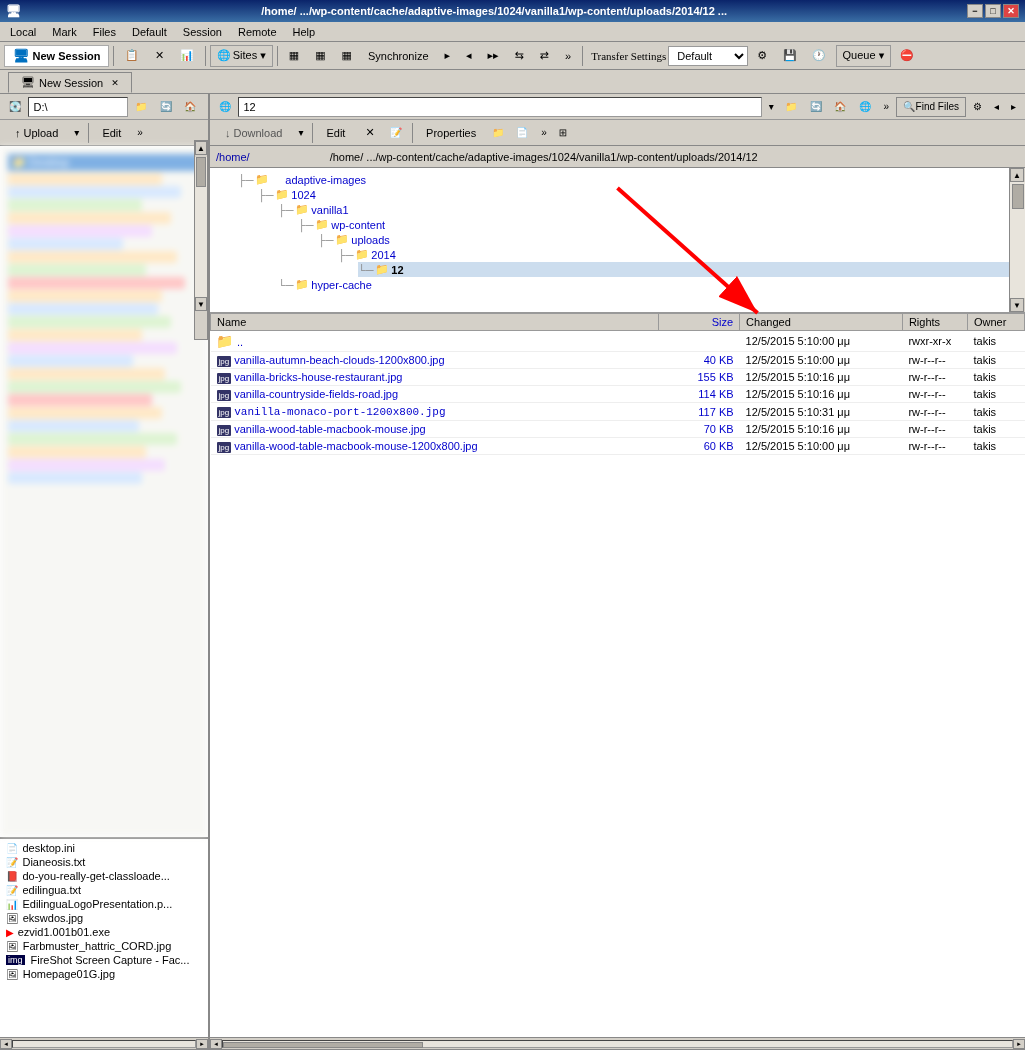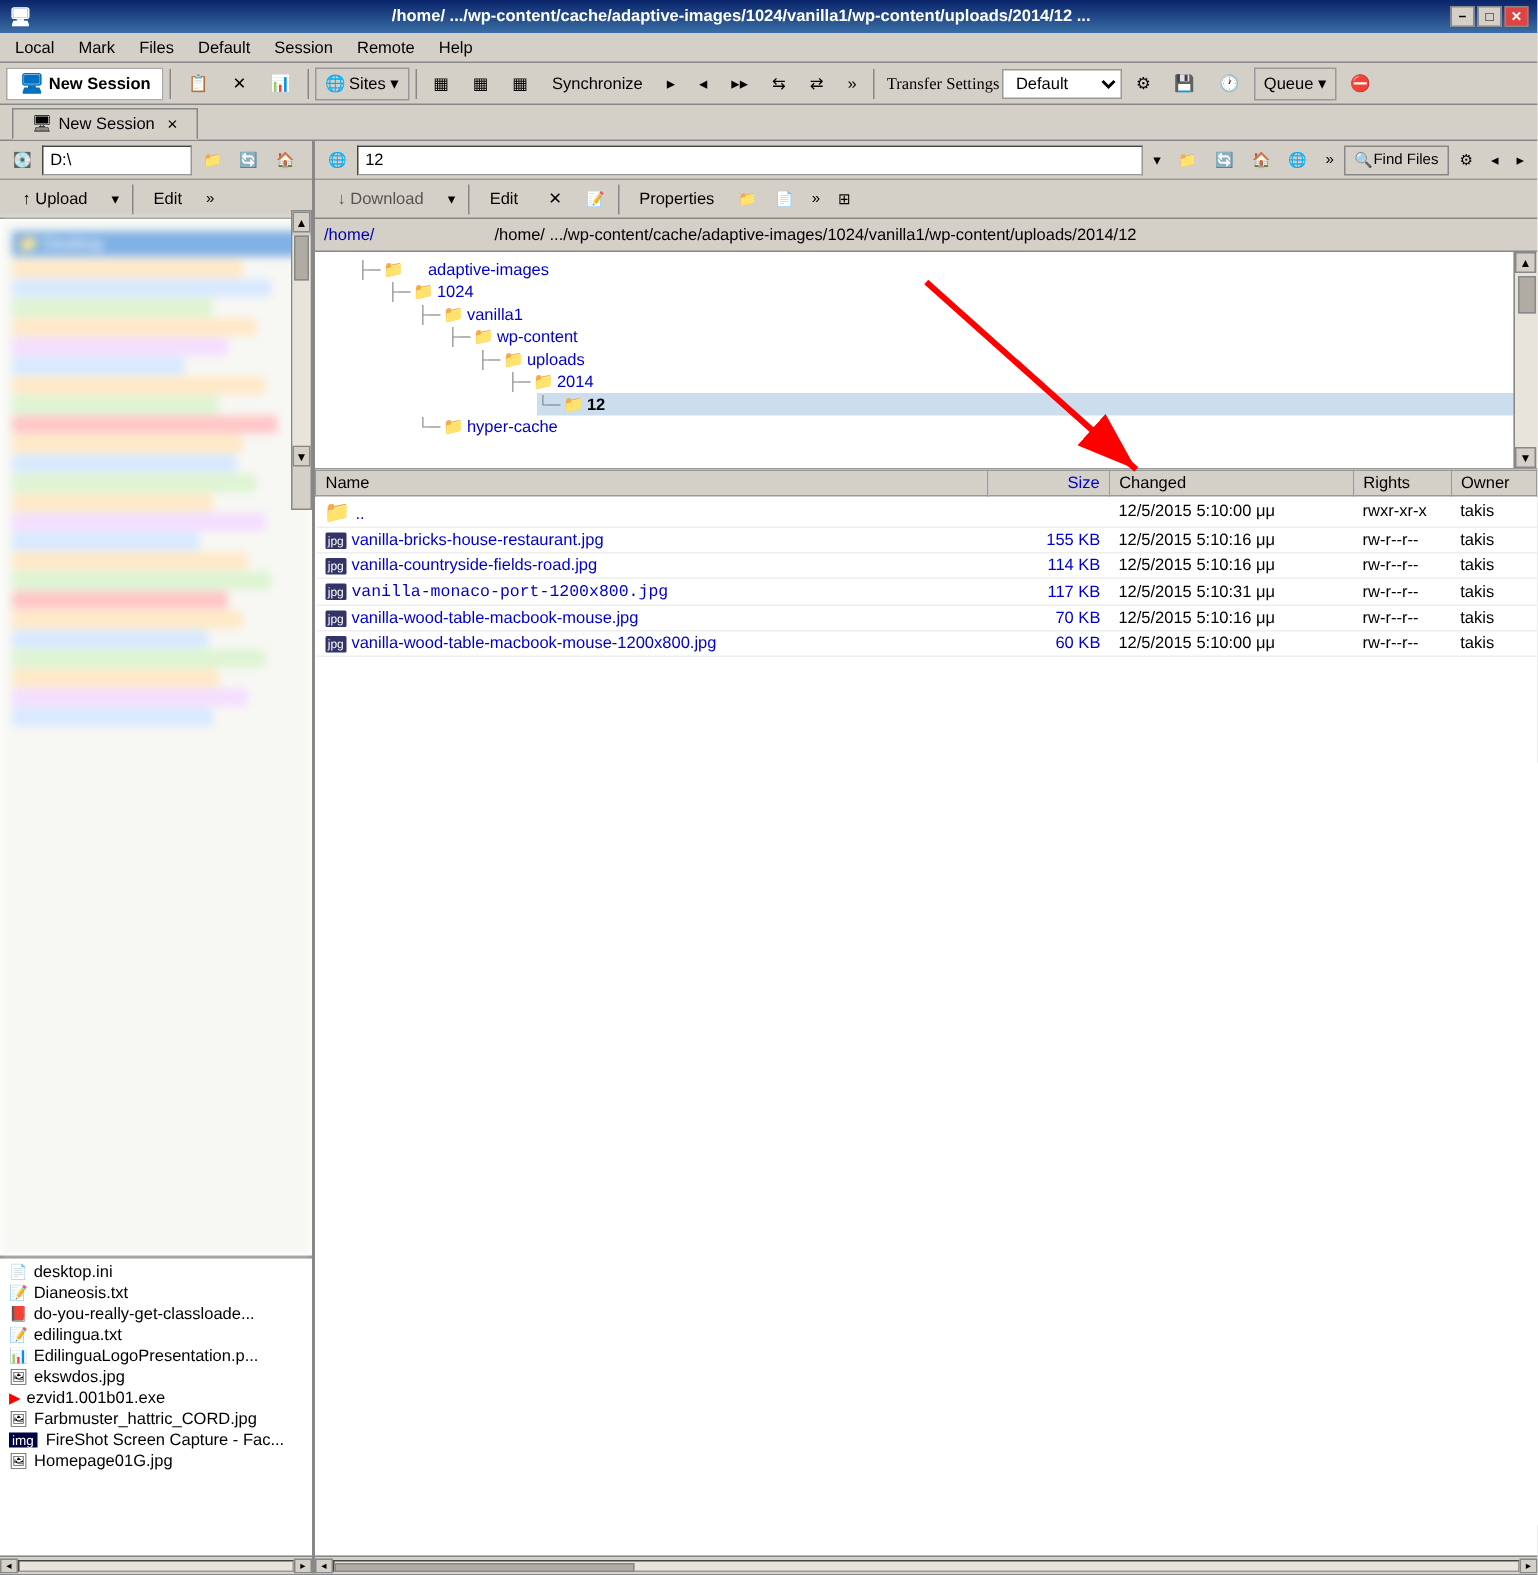--- a/index.html
+++ b/index.html
@@ -647,20 +647,29 @@
             </tr>
           </thead>
           <tbody id="file-tbody">
           <tr>
       <td class="col-name">
         <span style="font-size:14px;">📁</span> <span style="color:#0000cc;">..</span>
       </td>
       <td class="col-size" style="color:#0000cc;"></td>
       <td class="col-changed">12/5/2015 5:10:00 μμ</td>
       <td class="col-rights">rwxr-xr-x</td>
+      <td class="col-owner">takis</td>
+    </tr>
+              <tr>
+      <td class="col-name">
+        <span style="background:#336; color:white; font-size:8px; padding:1px 2px; border-radius:1px;">jpg</span> <span style="color:#0000cc;">vanilla-autumn-beach-clouds-1200x800.jpg</span>
+      </td>
+      <td class="col-size" style="color:#0000cc;">40 KB</td>
+      <td class="col-changed">12/5/2015 5:10:00 μμ</td>
+      <td class="col-rights">rw-r--r--</td>
       <td class="col-owner">takis</td>
     </tr>
               <tr>
       <td class="col-name">
         <span style="background:#336; color:white; font-size:8px; padding:1px 2px; border-radius:1px;">jpg</span> <span style="color:#0000cc;">vanilla-bricks-house-restaurant.jpg</span>
       </td>
       <td class="col-size" style="color:#0000cc;">155 KB</td>
       <td class="col-changed">12/5/2015 5:10:16 μμ</td>
       <td class="col-rights">rw-r--r--</td>
       <td class="col-owner">takis</td>

